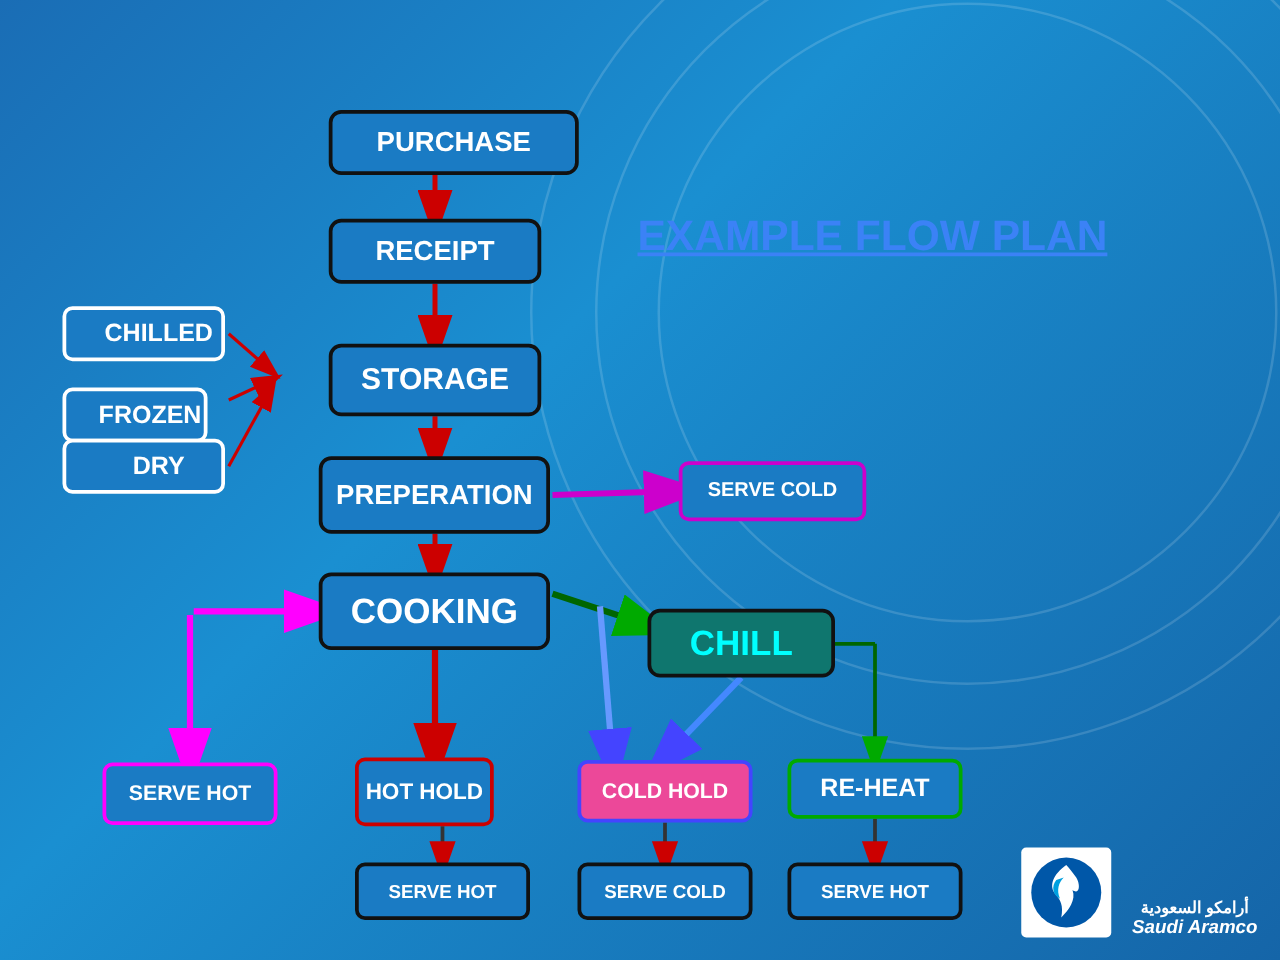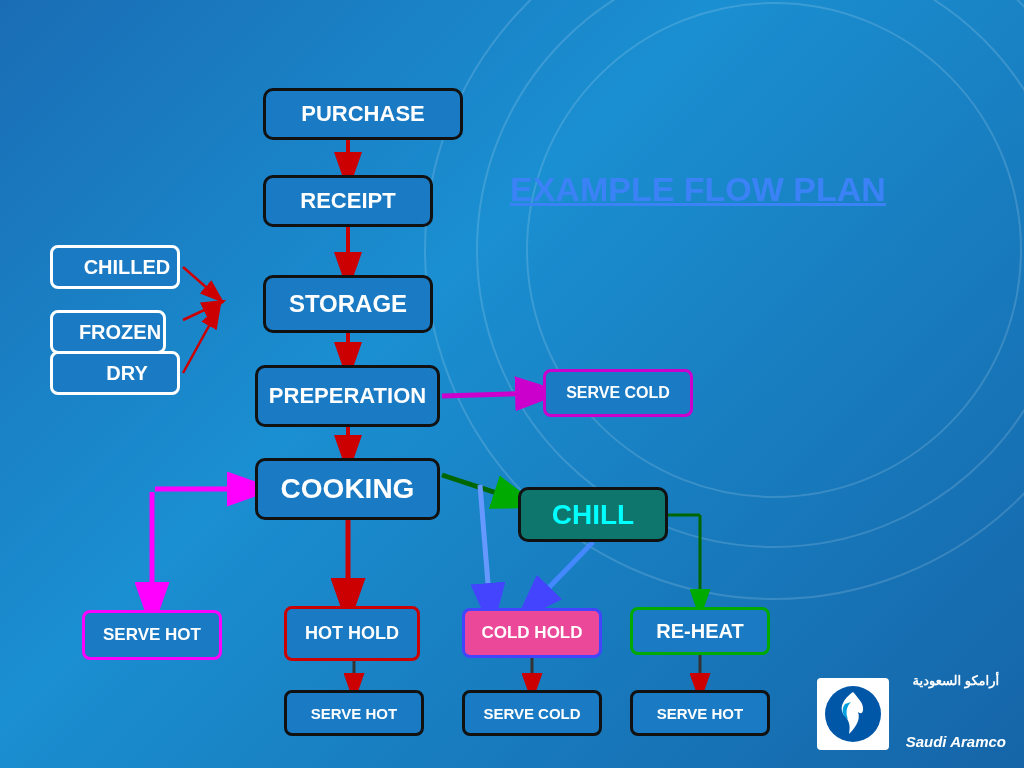--- a/index.html
+++ b/index.html
@@ -145,21 +145,21 @@
       color: white;
       font-weight: bold;
       font-size: 17px;
       display: flex;
       align-items: center;
       justify-content: center;
       left: 82px; top: 610px;
     }
     #hot-hold {
       position: absolute;
-      width: 136px; height: 55px;
+      width: 111px; height: 55px;
       border: 3px solid #cc0000;
       border-radius: 8px;
       background: #1a7bc4;
       color: white;
       font-weight: bold;
       font-size: 18px;
       display: flex;
       align-items: center;
       justify-content: center;
       left: 284px; top: 606px;
@@ -421,15 +421,15 @@
 
     <svg width="60" height="60" viewBox="0 0 60 60">
       <circle cx="30" cy="30" r="28" fill="#0057a8"></circle>
 
       <path d="M30 8 C20 15, 15 25, 22 32 C25 36, 28 40, 26 50 C32 44, 38 36, 35 28 C40 32, 42 25, 38 18 C35 14, 32 10, 30 8Z" fill="white"></path>
       <path d="M22 20 C18 25, 19 32, 25 35 C22 28, 24 22, 28 18 Z" fill="#00a0e0"></path>
     </svg>
   </div>
   <div id="logo-text">
     <div style="font-size:13px;color:white;">أرامكو السعودية</div>
-    <div style="font-size:15px;color:white;font-style:italic;font-weight:bold;margin-top:45px;">Saudi Aramco</div>
+    <div style="font-size:15px;color:white;font-style:italic;font-weight:bold;">Saudi Aramco</div>
   </div>
 </div>
 
 </body></html>

